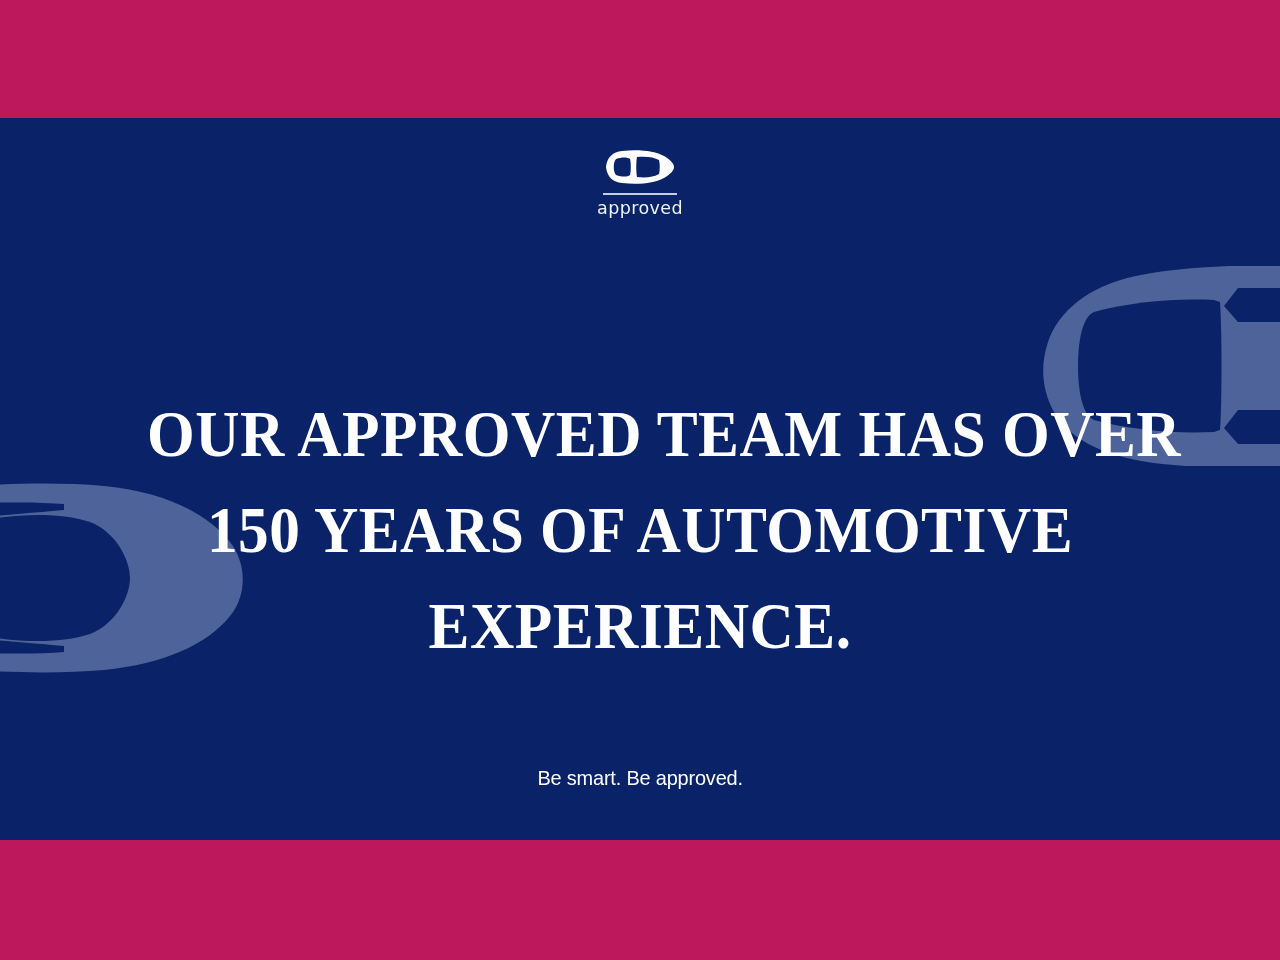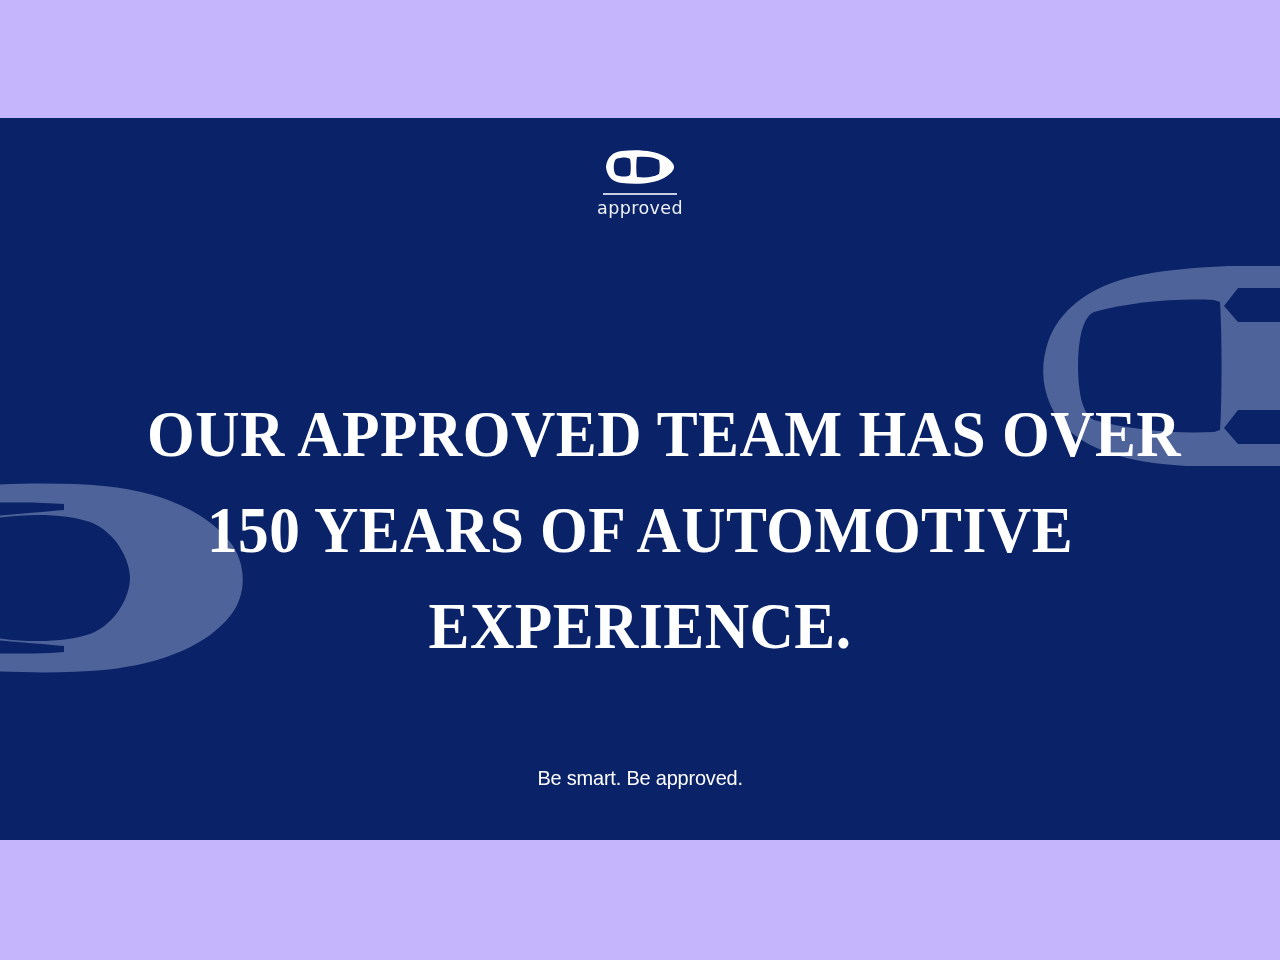--- a/index.html
+++ b/index.html
@@ -12,21 +12,21 @@
     height: 960px;
     overflow: hidden;
     font-family: "Liberation Sans", sans-serif;
   }
 
   
   .canvas {
     position: relative;
     width: 1280px;
     height: 960px;
-    background: #c4b5fd;
+    background: #be185d;
   }
 
   
   .hero {
     position: absolute;
     left: 0;
     top: 118px;
     width: 1280px;
     height: 722px;
     background: #0a2368;

